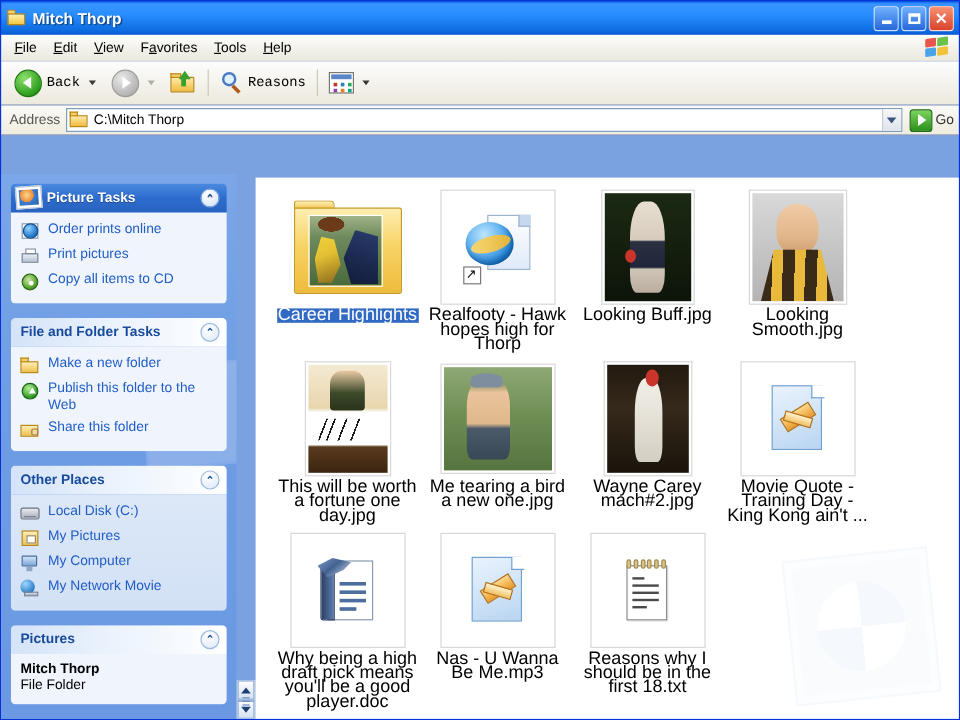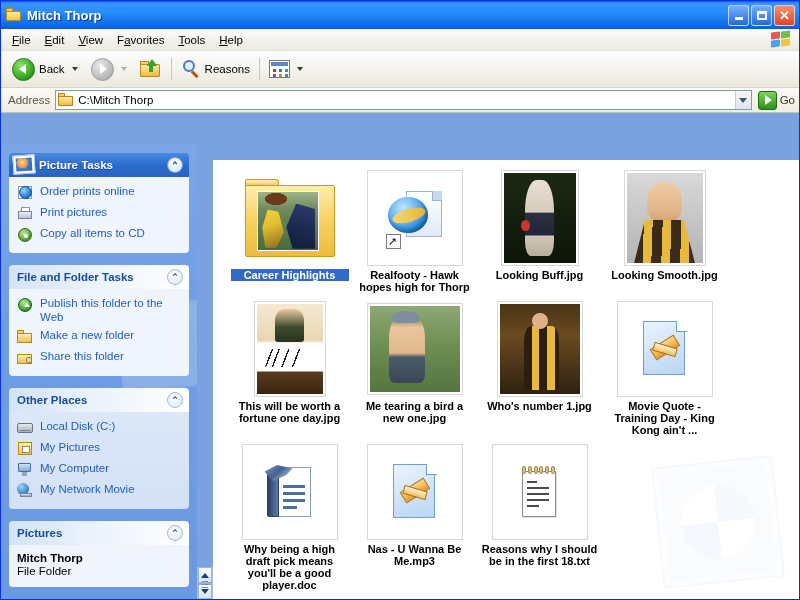--- a/index.html
+++ b/index.html
@@ -85,21 +85,21 @@
   .fq4 { left:10px; top:8px; background:#f2c33c; }
 
   
   .toolbar {
     height: 37px; flex:0 0 37px;
     background: linear-gradient(180deg,#fdfdfd 0%,#f4f3ec 50%,#ece9dd 100%);
     display:flex; align-items:center; padding-left:6px;
     border-bottom:1px solid #d6d2c2;
   }
   .tbtn { display:flex; align-items:center; height:28px; padding:0 5px; gap:4px; }
-  .tbtn .lbl { font-size:11.5px; color:#000; }
+  .tbtn .lbl { font-size:11.5px; color:#000;font-family:Liberation Mono, monospace; }
   .arrowcircle { width:23px; height:23px; border-radius:50%; position:relative;
                  display:flex; align-items:center; justify-content:center; }
   .arrowcircle.green { background: radial-gradient(circle at 35% 30%, #8fe06a, #2e9e1e 70%, #196b10);
                        border:1px solid #1d7a12; }
   .arrowcircle.gray  { background: radial-gradient(circle at 35% 30%, #e9e9e9, #b6b6b6 70%, #8d8d8d);
                        border:1px solid #9d9d9d; }
   .tri-l { width:0;height:0; border-top:5px solid transparent; border-bottom:5px solid transparent;
            border-right:7px solid #fff; margin-right:2px; }
   .tri-r { width:0;height:0; border-top:5px solid transparent; border-bottom:5px solid transparent;
            border-left:7px solid #fff; margin-left:2px; }
@@ -305,22 +305,22 @@
   .thumb-wrap {
     width: 96px; height: 96px;
     display:flex; align-items:center; justify-content:center;
     position:relative;
   }
   .thumb-box {
     border:1px solid #d8d8d8; background:#fff; padding:2px;
     display:flex; align-items:center; justify-content:center;
   }
   .cap {
-    font-size:11px; color:#000; text-align:center; line-height:12px;
-    margin-top:3px; width:118px; word-wrap:break-word;font-weight:bold;
+    font-size:15px; color:#000; text-align:center; line-height:12px;
+    margin-top:3px; width:118px; word-wrap:break-word;
   }
   .cell.selected .cap { background:#316ac5; color:#fff; }
   .cell.selected .folder-thumb { outline: none; }
 
   
   .folder-thumb {
     width:90px; height:78px; position:relative;
   }
   .folder-thumb .ftab {
     position:absolute; left:0; top:0; width:34px; height:7px;
@@ -700,33 +700,33 @@
 
       <div class="panel">
         <div class="panel-head light">
           <span>File and Folder Tasks</span>
           <div class="chev onlight">
               <span>⌃</span>
             </div>
         </div>
         <div class="panel-body">
           <div class="task">
+            <span class="ico ic-newfolder">
+                <i class="t"></i>
+                <i class="b"></i>
+              </span>
+            <span class="txt">Make a new folder</span>
+          </div>
+          <div class="task">
             <span class="ico">
                 <i class="ic-publish">
                   <i class="ar"></i>
                 </i>
               </span>
             <span class="txt">Publish this folder to the Web</span>
-          </div>
-          <div class="task">
-            <span class="ico ic-newfolder">
-                <i class="t"></i>
-                <i class="b"></i>
-              </span>
-            <span class="txt">Make a new folder</span>
           </div>
           <div class="task">
             <span class="ico ic-share">
                 <i class="b"></i>
                 <i class="hand"></i>
               </span>
             <span class="txt">Share this folder</span>
           </div>
         </div>
       </div>
@@ -880,31 +880,31 @@
           <div class="thumb-wrap">
             <div class="thumb-box" style="width:96px;height:92px;">
               <div style="width:100%;height:100%;">
                   <div class="ph-bird"></div>
                 </div>
             </div>
           </div>
           <div class="cap">Me tearing a bird a new one.jpg</div>
         </div>
 
-
         <div class="cell">
           <div class="thumb-wrap">
-            <div class="thumb-box" style="width:86px;height:96px;">
+            <div class="thumb-box" style="width:74px;height:96px;">
               <div style="width:100%;height:100%;">
-                  <div class="ph-number1"></div>
+                  <div class="ph-carey"></div>
                 </div>
             </div>
           </div>
-          <div class="cap">Who's number 1.jpg</div>
-        </div>
+          <div class="cap">Wayne Carey mach#2.jpg</div>
+        </div>
+
 
         <div class="cell">
           <div class="thumb-wrap">
             <div class="thumb-box" style="width:96px;height:96px;">
               <div class="ico-media">
                 <div class="page"></div>
                   <div class="fold"></div>
                   <div class="band"></div>
                   <div class="band2"></div>
               </div>

